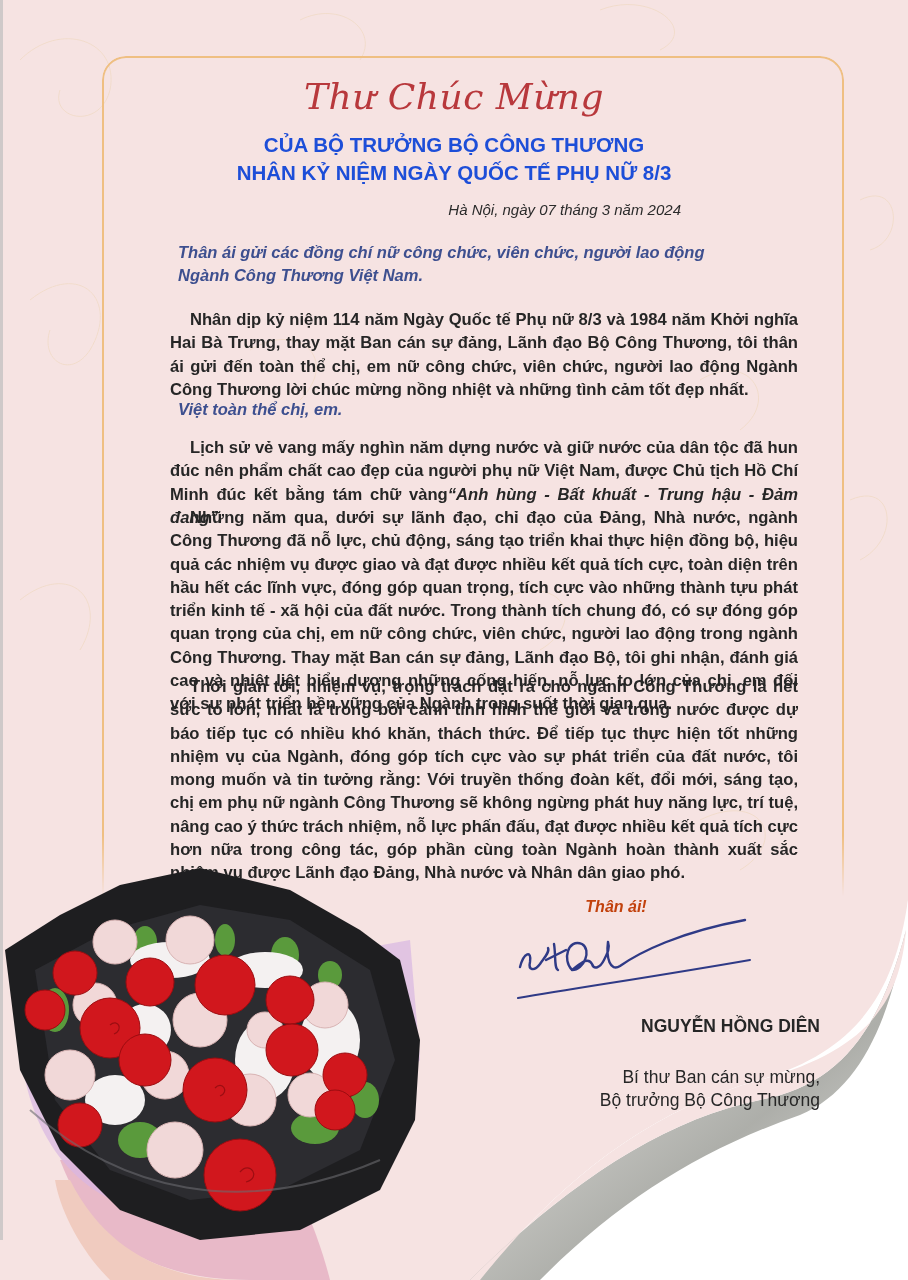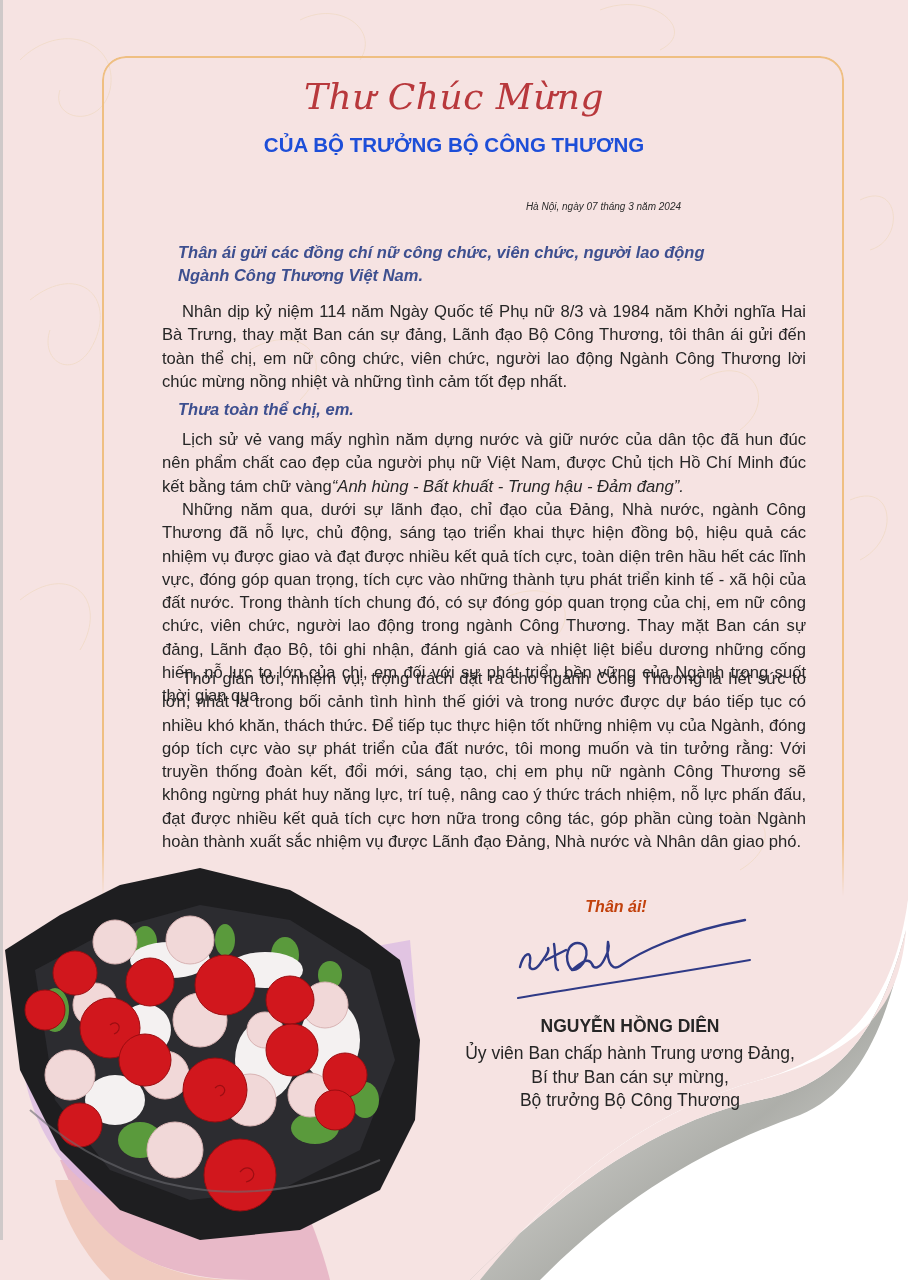--- a/index.html
+++ b/index.html
@@ -6,36 +6,36 @@
   body { width:908px; height:1280px; overflow:hidden; position:relative; background:#ffffff; font-family:"Liberation Sans", sans-serif; }
   .page { position:absolute; left:0; top:0; width:781px; height:1280px; }
   .page svg.bg { position:absolute; left:0; top:0; }
   .frame { position:absolute; left:102px; top:56px; width:742px; height:1000px; border:2px solid #efbf82; border-bottom:none; border-radius:24px 24px 0 0; box-sizing:border-box;
     -webkit-mask-image:linear-gradient(to bottom, #000 0, #000 78%, transparent 84%); mask-image:linear-gradient(to bottom, #000 0, #000 78%, transparent 84%); }
   .left-strip { position:absolute; left:0; top:0; width:3px; height:1240px; background:#cfc9c9; }
   .script-title { position:absolute; left:0; width:908px; top:76px; text-align:center; font-family:"DejaVu Serif", serif; font-style:italic; font-size:36px; color:#b8383c; letter-spacing:0.5px; }
   .sub { position:absolute; left:0; width:908px; text-align:center; font-family:"Liberation Sans", sans-serif; font-weight:bold; font-size:20.5px; color:#1d4ed8; letter-spacing:0px; }
   .sub1 { top:133px; }
   .sub2 { top:161px; }
-  .date { position:absolute; right:100px; top:201px; font-style:italic; font-size:10px; color:#2b2b2b; }
+  .date { position:absolute; right:100px; top:201px; font-style:italic; font-size:15px; color:#2b2b2b; }
   .greet { position:absolute; left:178px; font-style:italic; font-weight:bold; font-size:16.5px; color:#3d4f8f; }
   .greet1 { top:243px; }
   .greet2 { top:266px; }
   .greet3 { top:400px; }
   .body-text { position:absolute; left:158px; width:652px; font-size:16.6px; line-height:23.3px; color:#262626; text-align:justify; }
-  .body-text p { margin:4px; text-indent:20px; text-align:justify; }
+  .body-text p { margin:12px; text-indent:20px; text-align:justify;font-weight:bold; }
   .p1 { top:296px; }
   .p2 { top:424px; }
   .p3 { top:494px; }
   .p4 { top:663px; }
   .p5 { top:849px; }
   .p2 em { font-style:italic; }
   .closing { position:absolute; left:546px; top:898px; width:140px; text-align:center; font-style:italic; font-weight:bold; font-size:16px; color:#c2410c; }
   .sig { position:absolute; left:510px; top:912px; }
-  .signer { position:absolute; left:440px; width:380px; text-align:center; color:#262626; }
+  .signer { position:absolute; left:440px; width:380px; text-align:right; color:#262626; }
   .signer-name { top:1016px; font-weight:bold; font-size:17.5px; }
   .signer-t1 { top:1043px; font-size:17.5px; }
   .signer-t2 { top:1067px; font-size:17.5px; }
   .signer-t3 { top:1090px; font-size:17.5px; }
   .bouquet { position:absolute; left:0; top:860px; }
 </style>
 </head>
 <body>
 
 <div class="page">
@@ -68,31 +68,32 @@
       <path d="M500 600 C560 570 590 620 540 650"></path>
       <path d="M700 820 C760 790 790 840 740 870"></path>
     </g>
   </svg>
 
   <div class="left-strip"></div>
   <div class="frame"></div>
 
   <div class="script-title">Thư Chúc Mừng</div>
   <div class="sub sub1">CỦA BỘ TRƯỞNG BỘ CÔNG THƯƠNG</div>
+  <div class="sub sub2">NHÂN KỶ NIỆM NGÀY QUỐC TẾ PHỤ NỮ 8/3</div>
 
   <div class="date">Hà Nội, ngày 07 tháng 3 năm 2024</div>
 
   <div class="greet greet1">Thân ái gửi các đồng chí nữ công chức, viên chức, người lao động</div>
   <div class="greet greet2">Ngành Công Thương Việt Nam.</div>
 
   <div class="body-text p1">
     <p>Nhân dịp kỷ niệm 114 năm Ngày Quốc tế Phụ nữ 8/3 và 1984 năm Khởi nghĩa Hai Bà Trưng, thay mặt Ban cán sự đảng, Lãnh đạo Bộ Công Thương, tôi thân ái gửi đến toàn thể chị, em nữ công chức, viên chức, người lao động Ngành Công Thương lời chúc mừng nồng nhiệt và những tình cảm tốt đẹp nhất.</p>
   </div>
 
-  <div class="greet greet3">Thưa toàn thể chị, em.</div>
+  <div class="greet greet3">Việt toàn thể chị, em.</div>
 
   <div class="body-text p2">
     <p><span>Lịch sử vẻ vang mấy nghìn năm dựng nước và giữ nước của dân tộc đã hun đúc nên phẩm chất cao đẹp của người phụ nữ Việt Nam, được Chủ tịch Hồ Chí Minh đúc kết bằng tám chữ vàng</span><em>“Anh hùng - Bất khuất - Trung hậu - Đảm đang”.</em></p>
   </div>
 
   <div class="body-text p3">
     <p>Những năm qua, dưới sự lãnh đạo, chỉ đạo của Đảng, Nhà nước, ngành Công Thương đã nỗ lực, chủ động, sáng tạo triển khai thực hiện đồng bộ, hiệu quả các nhiệm vụ được giao và đạt được nhiều kết quả tích cực, toàn diện trên hầu hết các lĩnh vực, đóng góp quan trọng, tích cực vào những thành tựu phát triển kinh tế - xã hội của đất nước. Trong thành tích chung đó, có sự đóng góp quan trọng của chị, em nữ công chức, viên chức, người lao động trong ngành Công Thương. Thay mặt Ban cán sự đảng, Lãnh đạo Bộ, tôi ghi nhận, đánh giá cao và nhiệt liệt biểu dương những cống hiến, nỗ lực to lớn của chị, em đối với sự phát triển bền vững của Ngành trong suốt thời gian qua.</p>
   </div>
 
   <div class="body-text p4">
@@ -105,21 +106,20 @@
   <svg class="sig" width="250" height="90" viewBox="0 0 250 90">
     <g fill="none" stroke="#2f3a86" stroke-width="2.4" stroke-linecap="round" stroke-linejoin="round">
       <path d="M10 55 C14 40 22 38 20 50 C18 58 24 60 30 52 C34 46 40 40 38 36"></path>
       <path d="M36 48 L56 38 M44 32 C46 44 44 56 48 58"></path>
       <path d="M62 58 C52 48 58 26 72 32 C82 38 74 58 62 58 C70 52 78 44 82 52 C84 58 90 56 94 48 C98 40 100 36 98 30 C96 46 100 60 110 54 C130 40 170 20 235 8"></path>
       <path d="M8 86 C80 74 160 62 240 48" stroke-width="2"></path>
     </g>
   </svg>
 
   <div class="signer signer-name">NGUYỄN HỒNG DIÊN</div>
-  <div class="signer signer-t1">Ủy viên Ban chấp hành Trung ương Đảng,</div>
   <div class="signer signer-t2">Bí thư Ban cán sự mừng,</div>
   <div class="signer signer-t3">Bộ trưởng Bộ Công Thương</div>
 
   <svg class="bouquet" width="440" height="420" viewBox="0 0 440 420">
 
     <path d="M60 300 C90 380 150 420 250 420 L330 420 C320 380 300 330 280 300 Z" fill="#e8b9c8"></path>
     <path d="M70 320 C110 400 180 420 240 420 L110 420 C80 390 60 350 55 320 Z" fill="#f0cbbf"></path>
     <path d="M20 150 C15 250 60 330 140 350 C200 360 260 350 320 310 L420 200 L410 80 Z" fill="#d9b6e3" opacity="0.7"></path>
 
     <path d="M5 90 L60 55 L120 25 L200 8 L290 30 L360 70 L400 100 L420 180 L415 260 L380 330 L300 370 L200 380 L120 350 L60 290 L20 210 Z" fill="#1e1e20"></path>

